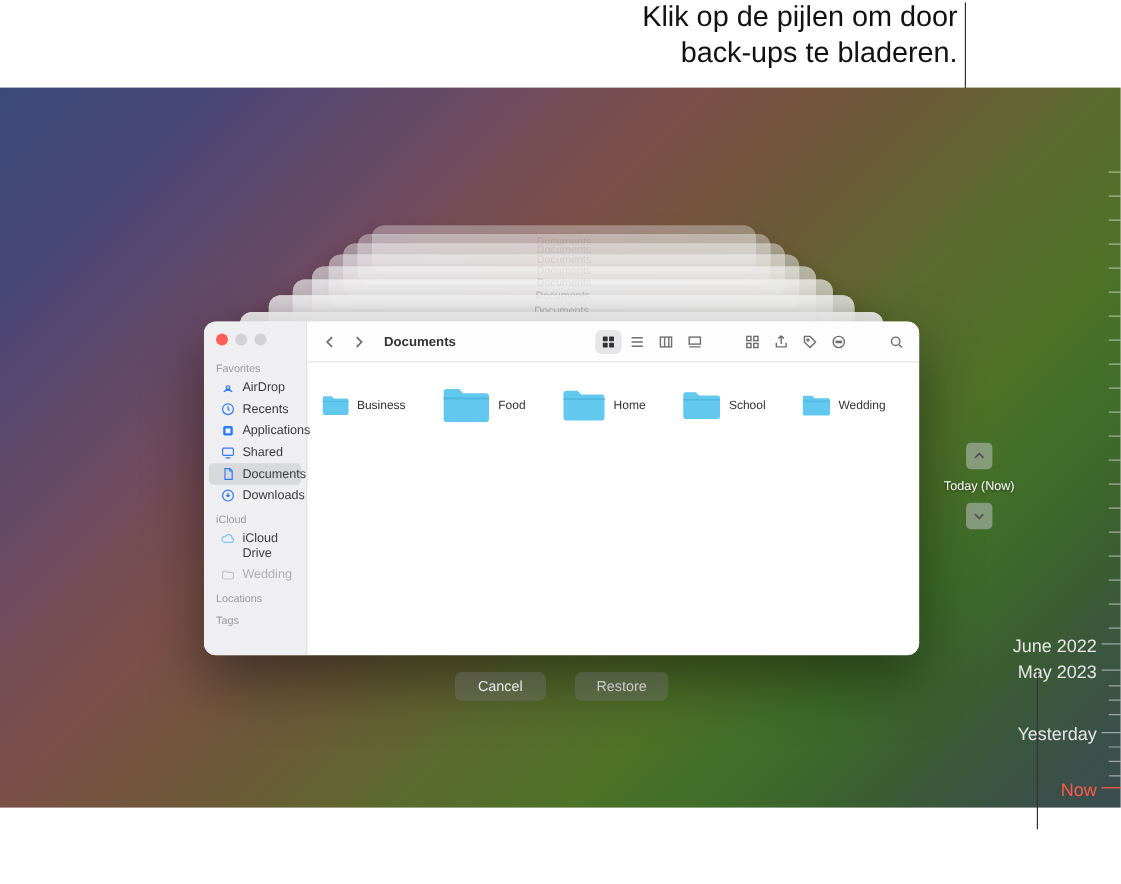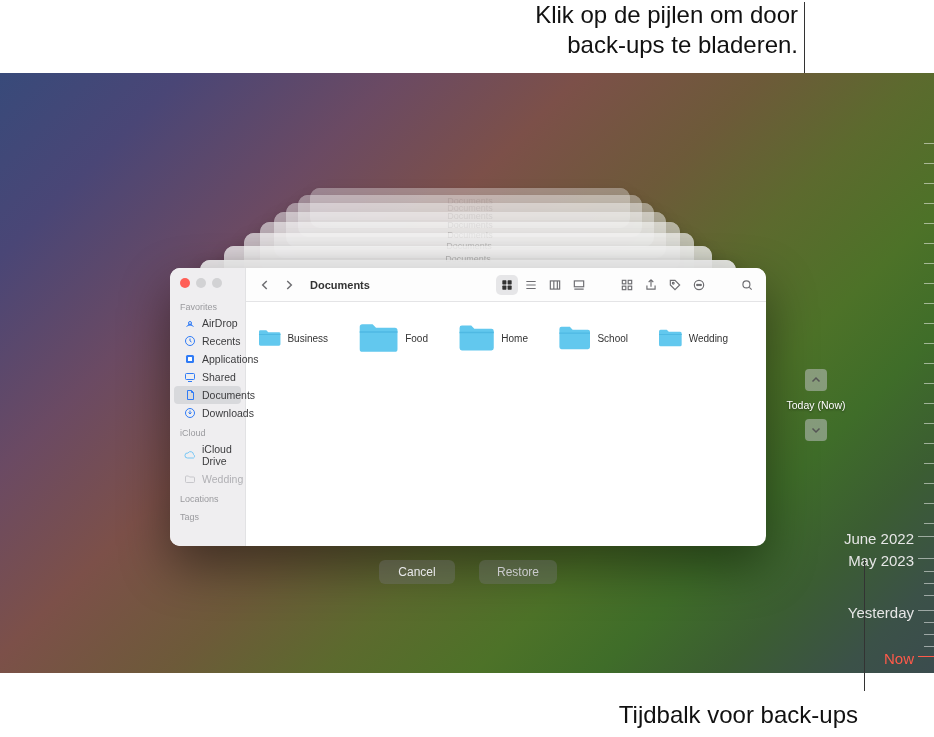--- a/index.html
+++ b/index.html
@@ -51,29 +51,29 @@
   .ghost .gtool { height: 18px; display:flex; gap:6px; justify-content:flex-end; padding:3px 10px; }
   .ghost .gtool span { width:10px; height:10px; border-radius:2px; background:#ddd; display:inline-block;}
 
   
   .window {
     position: absolute; left: 170px; top: 195px; width: 596px; height: 278px;
     background: #fff; border-radius: 10px; box-shadow: 0 20px 50px rgba(0,0,0,0.45);
     display: flex; overflow: hidden;
   }
   .sidebar {
-    width: 76px; background: #efeef0; font-size: 10.5px; color: #444;
+    width: 86px; background: #efeef0; font-size: 10.5px; color: #444;
     border-right: 1px solid #e2e2e4; padding-top: 6px; flex-shrink: 0;
   }
   .traffic { display:flex; gap:6px; padding: 4px 8px 8px 10px; }
   .tl { width: 10px; height: 10px; border-radius: 50%; }
   .tl.red { background:#ff5f57; }
   .tl.dim { background:#d2d2d4; }
   .side-h { font-size: 9px; color: #9a9a9e; padding: 6px 10px 2px; }
-  .side-item { display:flex; align-items:center; gap:6px; padding: 3px 8px 3px 10px; border-radius: 4px; margin: 0 4px; color:#3c3c3e; }
+  .side-item { display:flex; gap:6px; padding: 3px 8px 3px 10px; border-radius: 4px; margin: 0 4px; color:#3c3c3e; }
   .side-item.sel { background:#d8d9dc; }
   .side-item.dimtxt { color:#b0b0b4; }
   .side-icon { width:12px; height:12px; flex-shrink:0; display:flex; align-items:center; justify-content:center; }
   .side-icon svg { width:12px; height:12px; }
 
   .content { flex: 1; display: flex; flex-direction: column; }
   .toolbar {
     height: 34px; background: #fdfdfd; border-bottom: 1px solid #e4e4e6;
     display: flex; align-items: center; padding: 0 8px; gap: 6px; font-size: 11px; color:#555;
   }
@@ -424,15 +424,14 @@
     <div class="tick" style="top:549px"></div>
     <div class="tick" style="top:561px"></div>
     <div class="tick" style="top:573px"></div>
     <div class="tick long" style="top:583px; border-color:#ff5a4a"></div>
     <div class="tick-label tick-now" style="top:577px">Now</div>
   </div>
 
 </div>
 
 <div class="callout-bottom">
-  <span>Tijdbalk voor back-ups</span>
   <div class="leader"></div>
 </div>
 
 </body></html>

